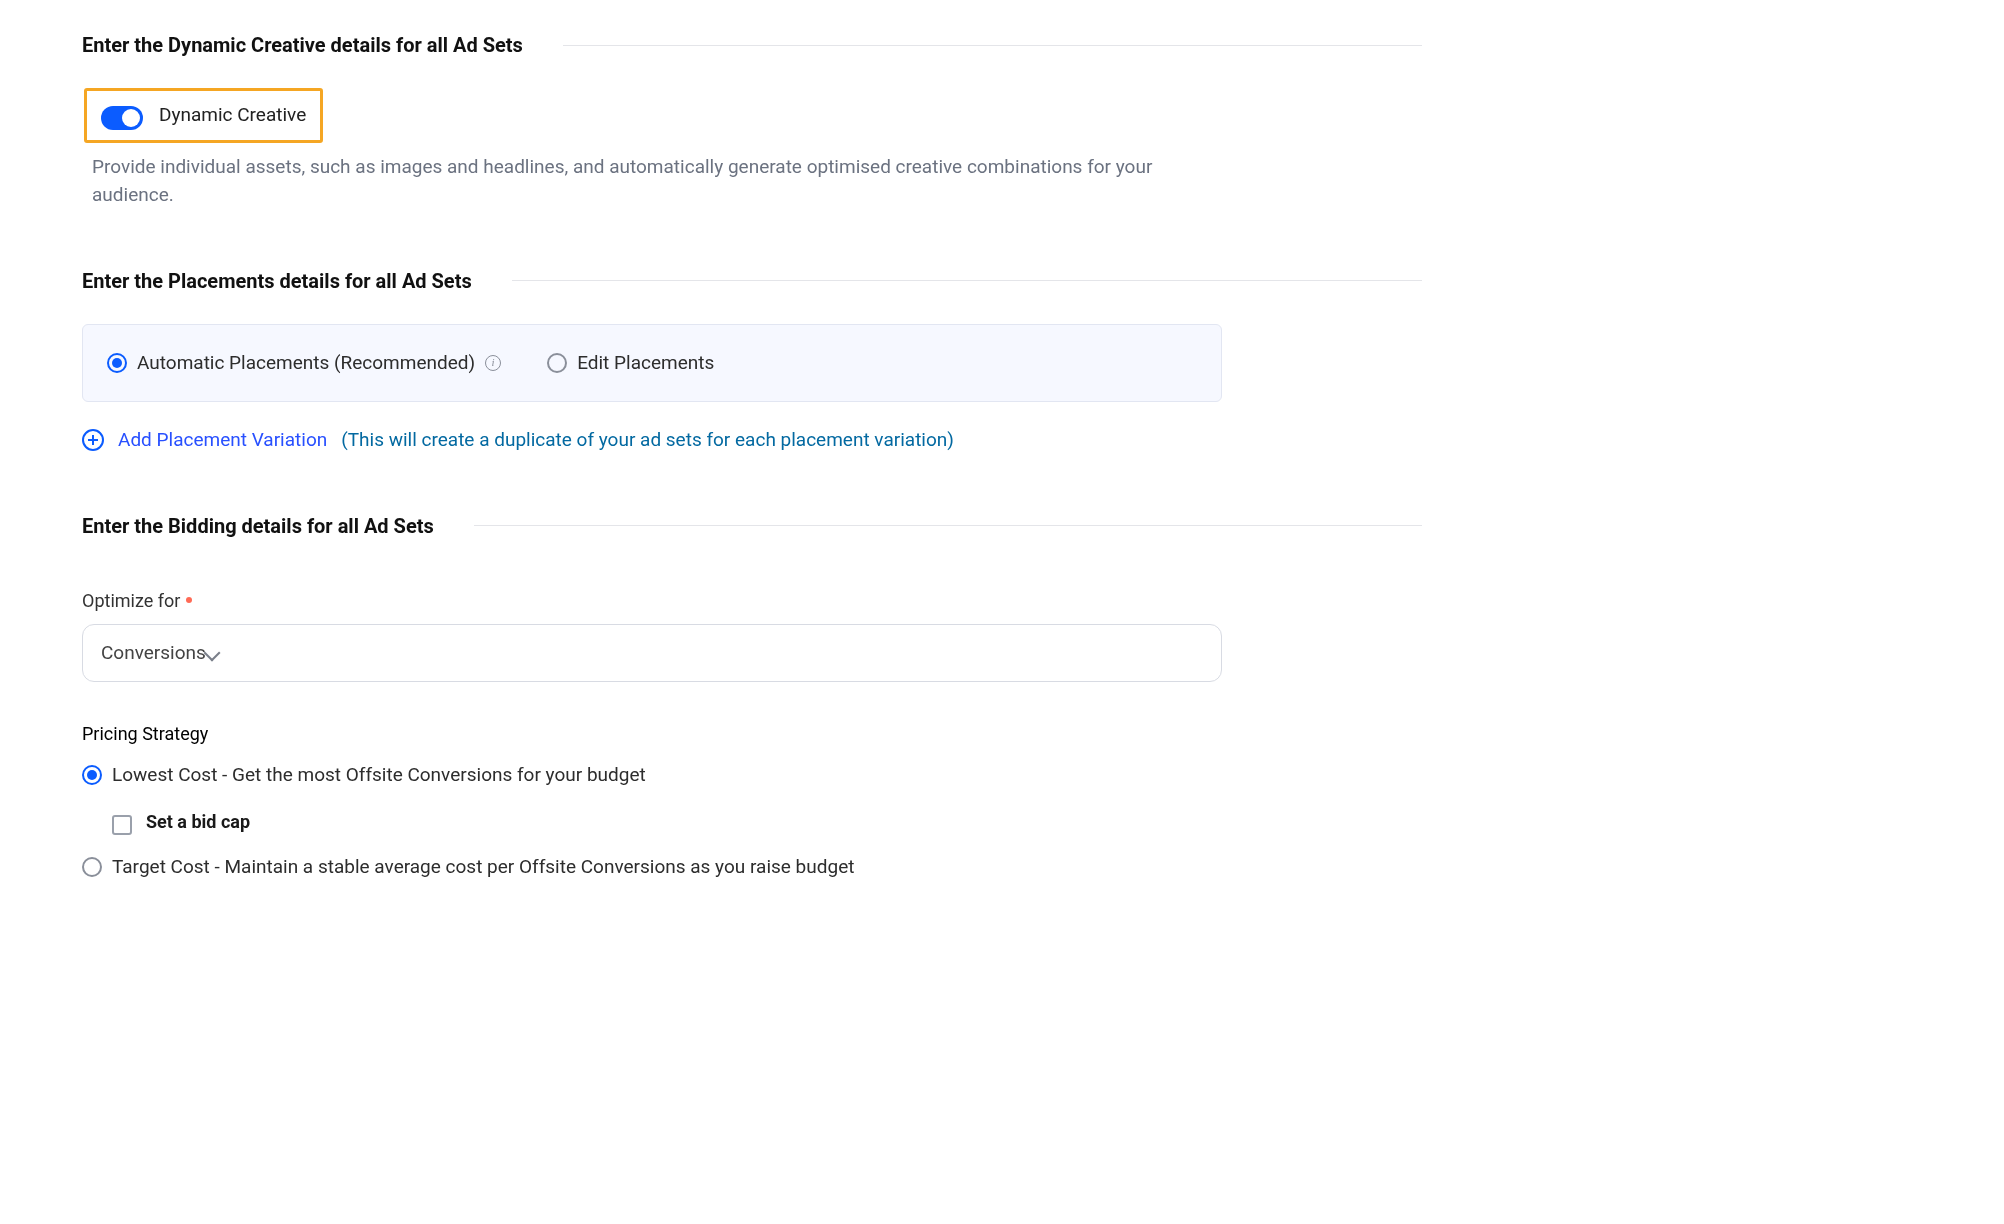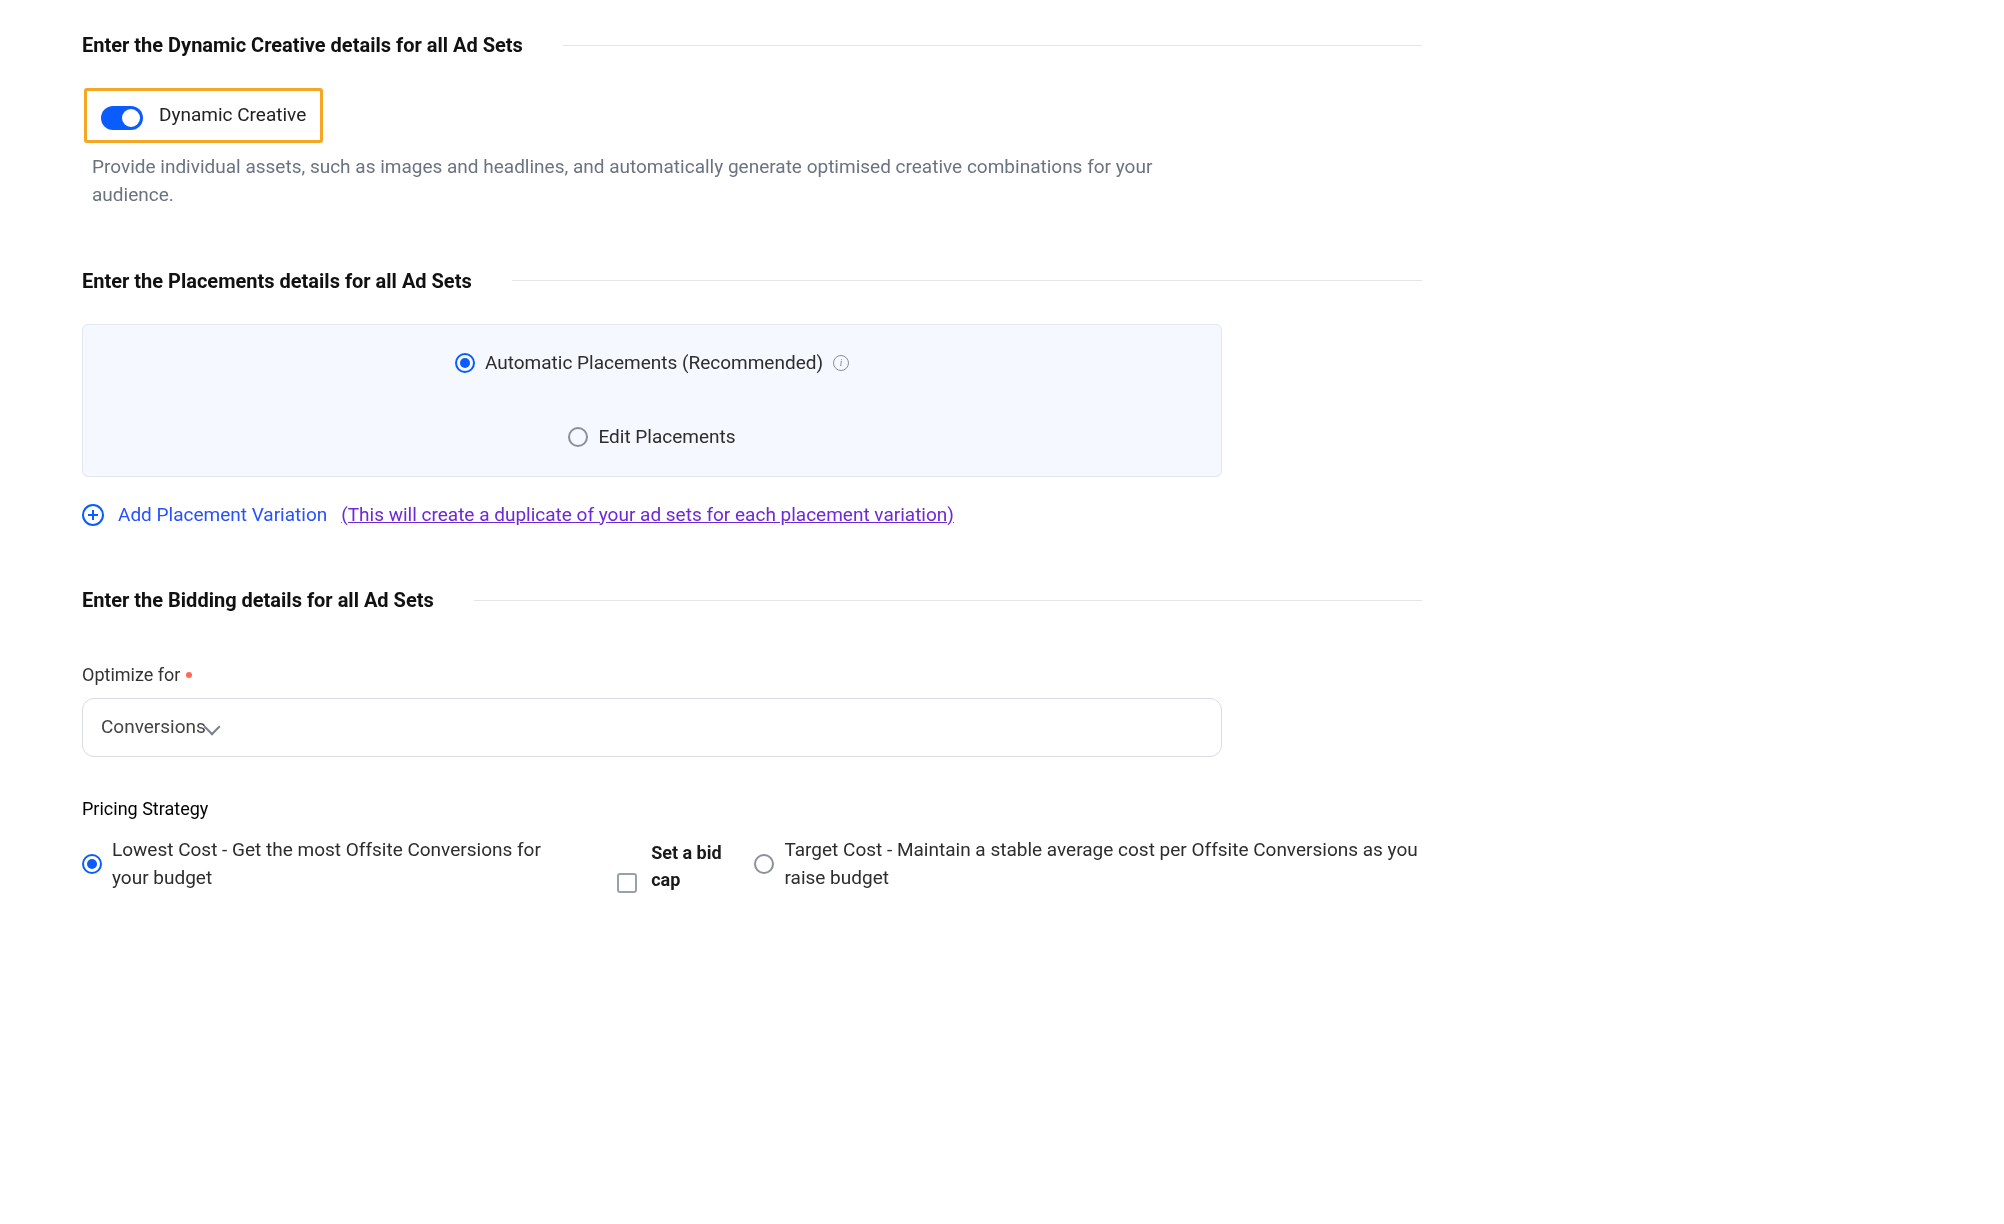--- a/index.html
+++ b/index.html
@@ -76,21 +76,20 @@
 
   .placement-panel {
     background: #f6f8ff;
     border: 1px solid #e2e6f2;
     border-radius: 6px;
     padding: 24px 24px;
     display: flex;
     align-items: center;
     gap: 46px;
     max-width: 1140px;
-    flex-direction: column;
   }
   .radio-row {
     display: flex;
     align-items: center;
     gap: 10px;
     font-size: 19px;
     color: #2d2d2d;
   }
   .radio {
     width: 20px; height: 20px;
@@ -134,21 +133,21 @@
     flex: 0 0 auto;
   }
   .plus-icon::before, .plus-icon::after {
     content: "";
     position: absolute;
     background: #0b5cff;
   }
   .plus-icon::before { left: 4px; right: 4px; top: 50%; height: 2px; transform: translateY(-50%);}
   .plus-icon::after  { top: 4px; bottom: 4px; left: 50%; width: 2px; transform: translateX(-50%);}
   .link { color: #2850ff; text-align: right; }
-  .hint-inline { color: #6d28d9; text-decoration: underline; }
+  .hint-inline { color: #0369a1; }
 
   
   .field-label {
     font-size: 18px; color: #333;
     margin-bottom: 10px;
     display: flex; align-items: center; gap: 6px;
   }
   .req-dot {
     width: 6px; height: 6px; border-radius: 50%;
     background: #ff6a55;
@@ -169,21 +168,21 @@
     border-bottom: 2px solid #7a7f8a;
     transform: rotate(45deg);
     margin-right: 4px;
   }
 
   .sub-label {
     margin-top: 38px;
     font-size: 18px; color: #000000;
     margin-bottom: 14px;
   }
-  .opt-col { display: flex; gap: 18px; }
+  .opt-col { display: flex; flex-direction: column; gap: 18px; }
   .indent { margin-left: 30px; display: flex; align-items: flex-end; gap: 14px; font-weight: bold; }
   .checkbox {
     width: 20px; height: 20px;
     border: 2px solid #9aa0ab;
     border-radius: 3px;
     flex: 0 0 auto;
     background: #fff;
   }
 </style>
 </head>

